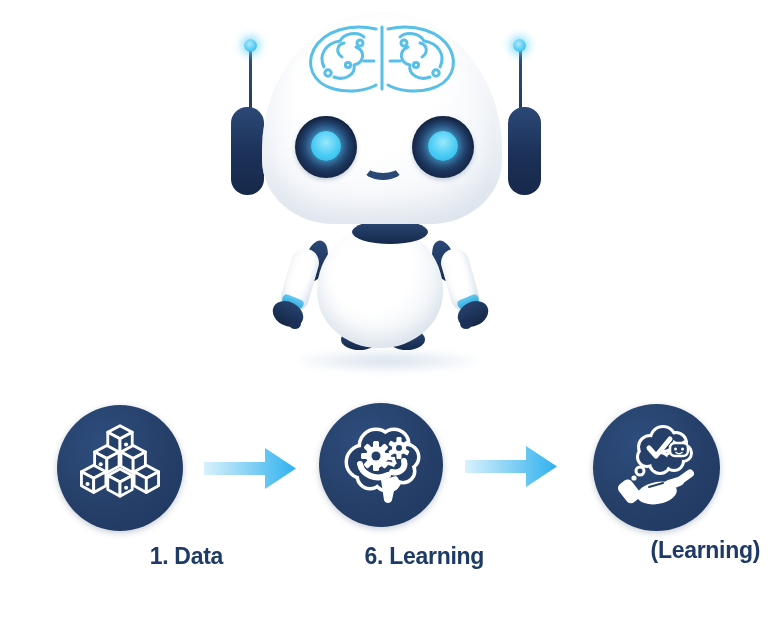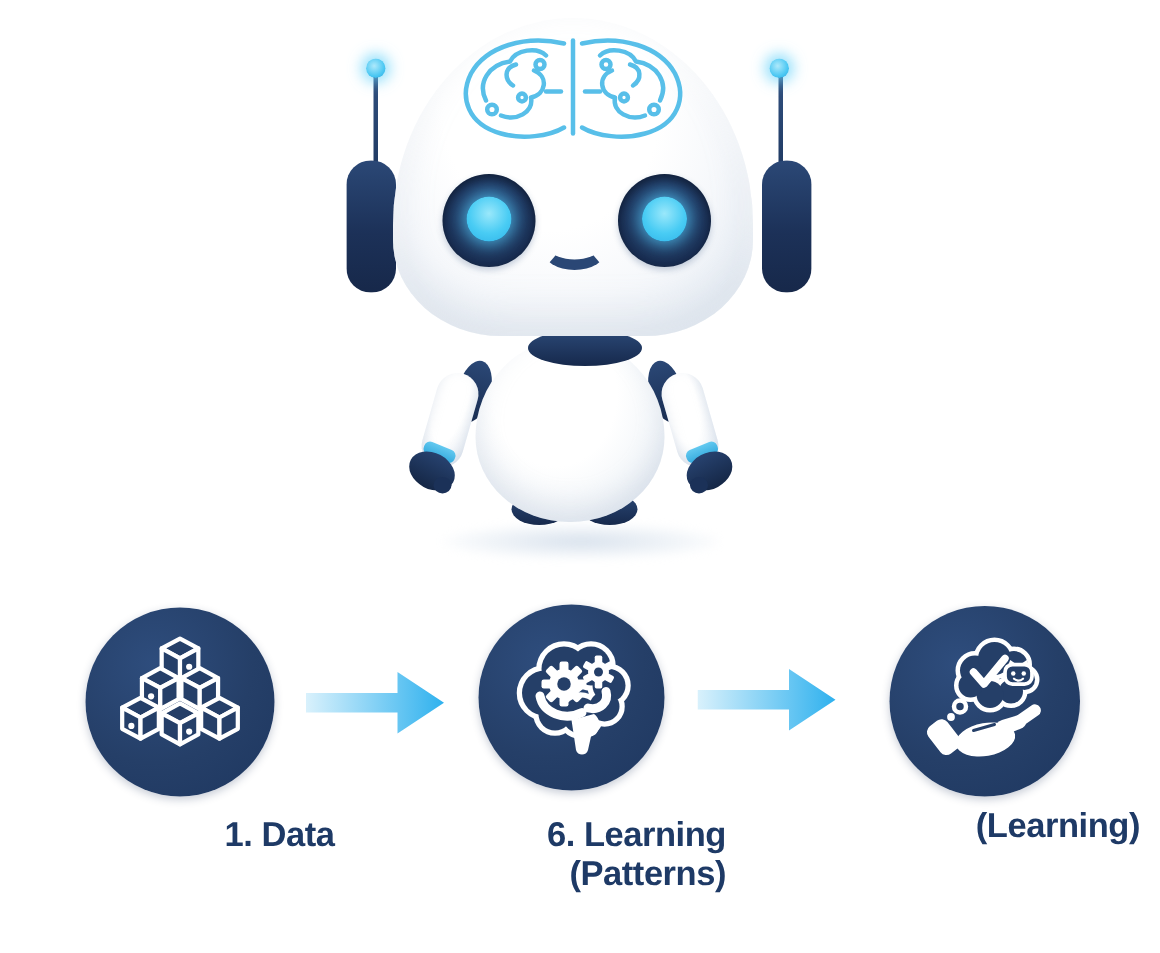--- a/index.html
+++ b/index.html
@@ -286,19 +286,18 @@
       </g>
       <path d="M40,67 l14,-4" stroke="var(--circle)" stroke-width="2" fill="none" stroke-linecap="round"></path>
     </svg>
   </div>
 
   <div class="abs step-label" style="left:17px;top:543px;width:206px;">
     <div>1. Data</div>
   </div>
   <div class="abs step-label" style="left:278px;top:543px;width:206px;">
     <div>6. Learning</div>
-    <div>(Patterns)</div>
   </div>
   <div class="abs step-label" style="left:554px;top:537px;width:206px;">
     <div>(Learning)</div>
   </div>
 
 </div>
 
 </body></html>

